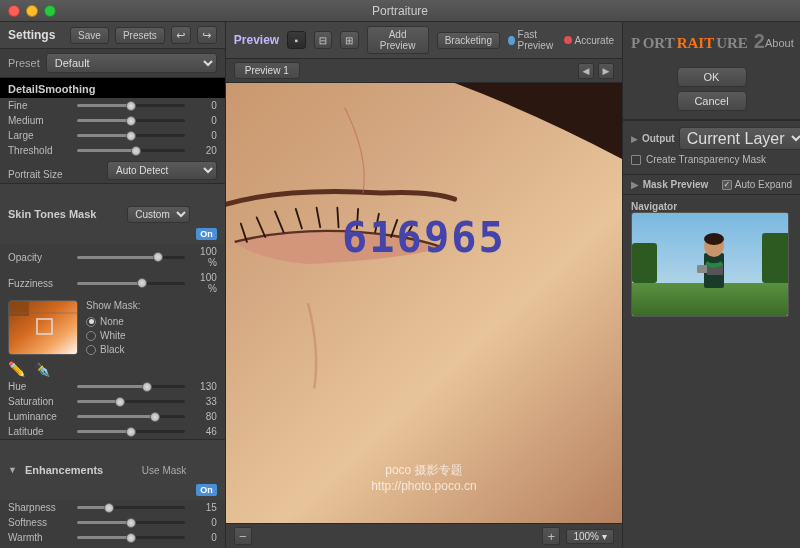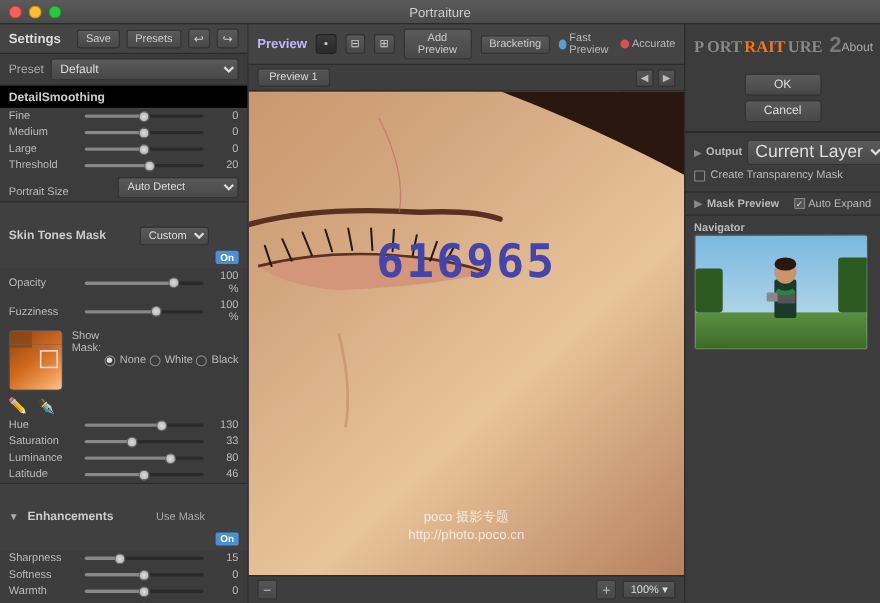--- a/index.html
+++ b/index.html
@@ -218,20 +218,21 @@
       width: 70px;
       height: 55px;
       border-radius: 4px;
       border: 1px solid #555;
       background: linear-gradient(135deg, #8B4513, #D2691E, #F4A460, #fff);
       overflow: hidden;
       position: relative;
     }
     .show-mask-area {
       display: flex;
+      flex-direction: column;
       gap: 3px;
       font-size: 10px;
       color: #bbb;
     }
     .show-mask-label { font-size: 10px; color: #bbb; margin-bottom: 2px; }
     .radio-row { display: flex; align-items: center; gap: 4px; }
     .radio-dot {
       width: 10px; height: 10px;
       border-radius: 50%;
       border: 1px solid #888;

